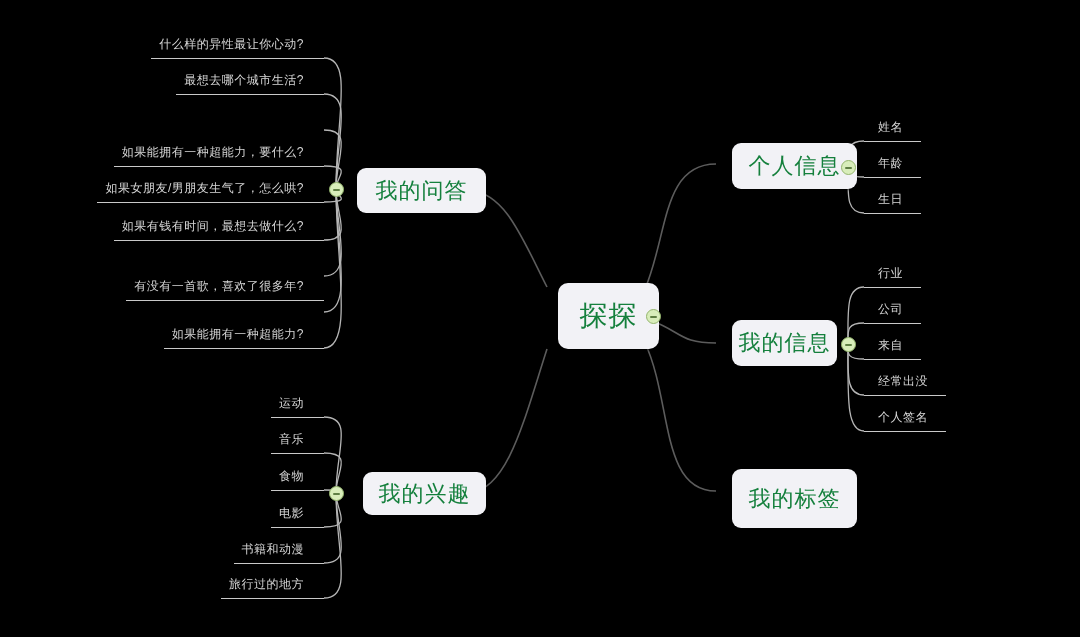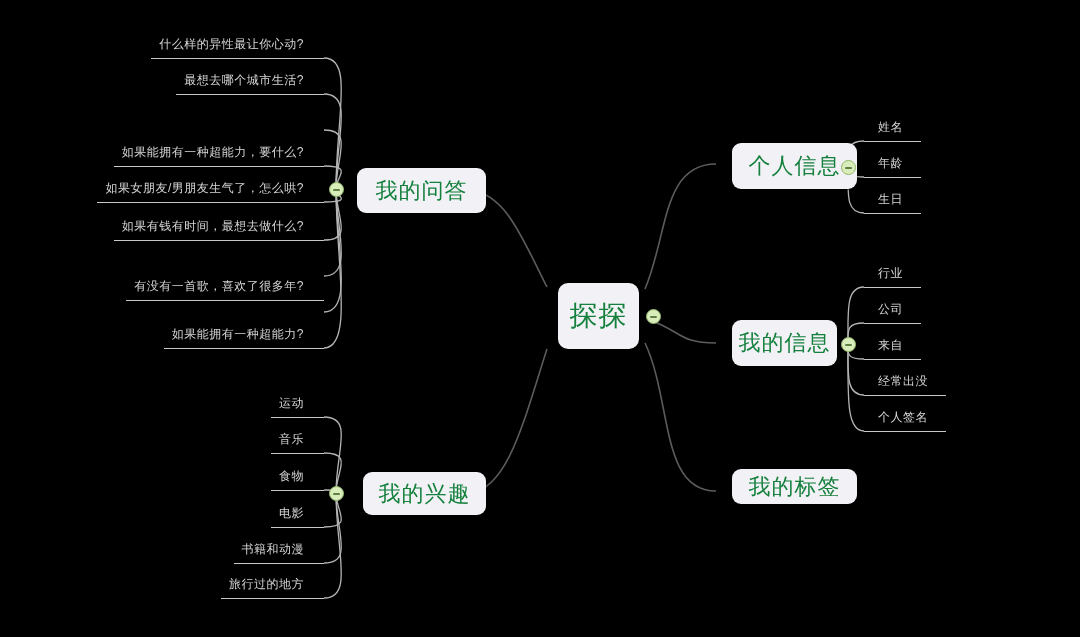--- a/index.html
+++ b/index.html
@@ -64,31 +64,31 @@
 
     <g stroke="#b5b5b5" stroke-width="1.3" fill="none">
       <path d="M848,344 C848,310 846,287 864,287"></path>
       <path d="M848,344 C848,331 846,323 864,323"></path>
       <path d="M848,344 C848,353 846,359 864,359"></path>
       <path d="M848,344 C848,375 846,395 864,395"></path>
       <path d="M848,344 C848,396 846,431 864,431"></path>
     </g>
   </svg>
 
-  <div class="node root" style="left:542px;top:283px;width:81px;height:66px;">探探</div>
+  <div class="node root" style="left:542px;top:283px;width:101px;height:66px;">探探</div>
 
   <div class="node" style="left:341px;top:168px;width:129px;height:45px;">我的问答</div>
 
   <div class="node" style="left:347px;top:472px;width:123px;height:43px;">我的兴趣</div>
 
   <div class="node" style="left:716px;top:143px;width:125px;height:46px;">个人信息</div>
 
   <div class="node" style="left:716px;top:320px;width:105px;height:46px;">我的信息</div>
 
-  <div class="node" style="left:716px;top:469px;width:125px;height:35px;text-align:right;">我的标签</div>
+  <div class="node" style="left:716px;top:469px;width:125px;height:59px;text-align:right;">我的标签</div>
 
   <div class="collapse" style="left:329px;top:182px;">
     <div class="minus"></div>
   </div>
   <div class="collapse" style="left:329px;top:486px;">
     <div class="minus"></div>
   </div>
   <div class="collapse" style="left:646px;top:309px;">
     <div class="minus"></div>
   </div>

